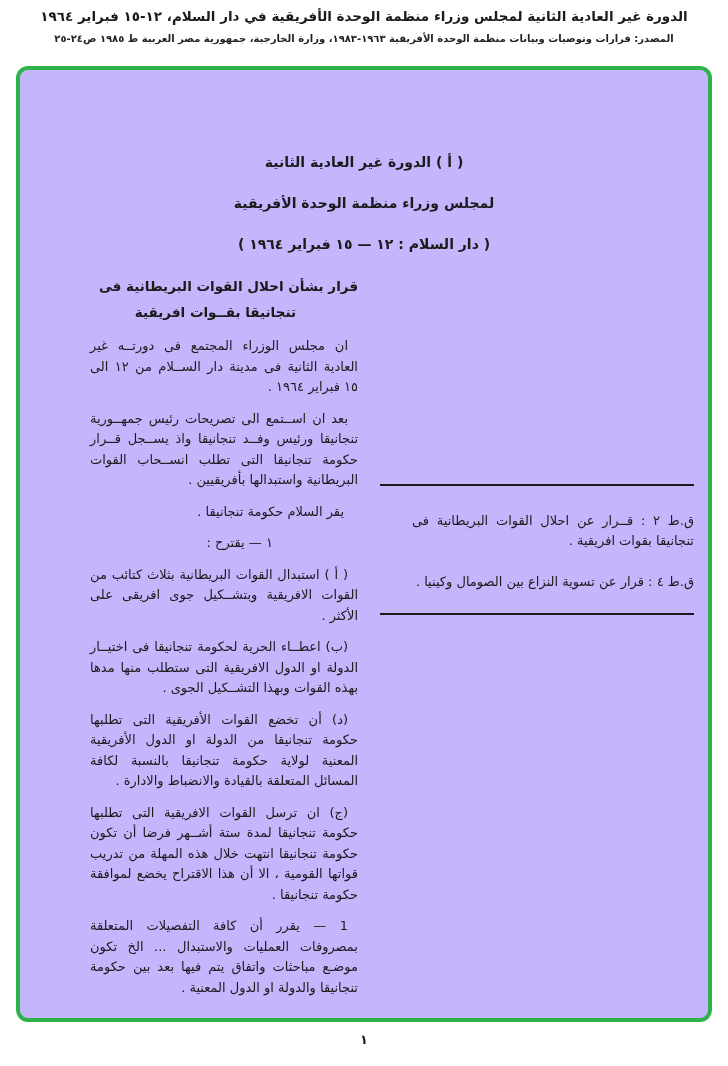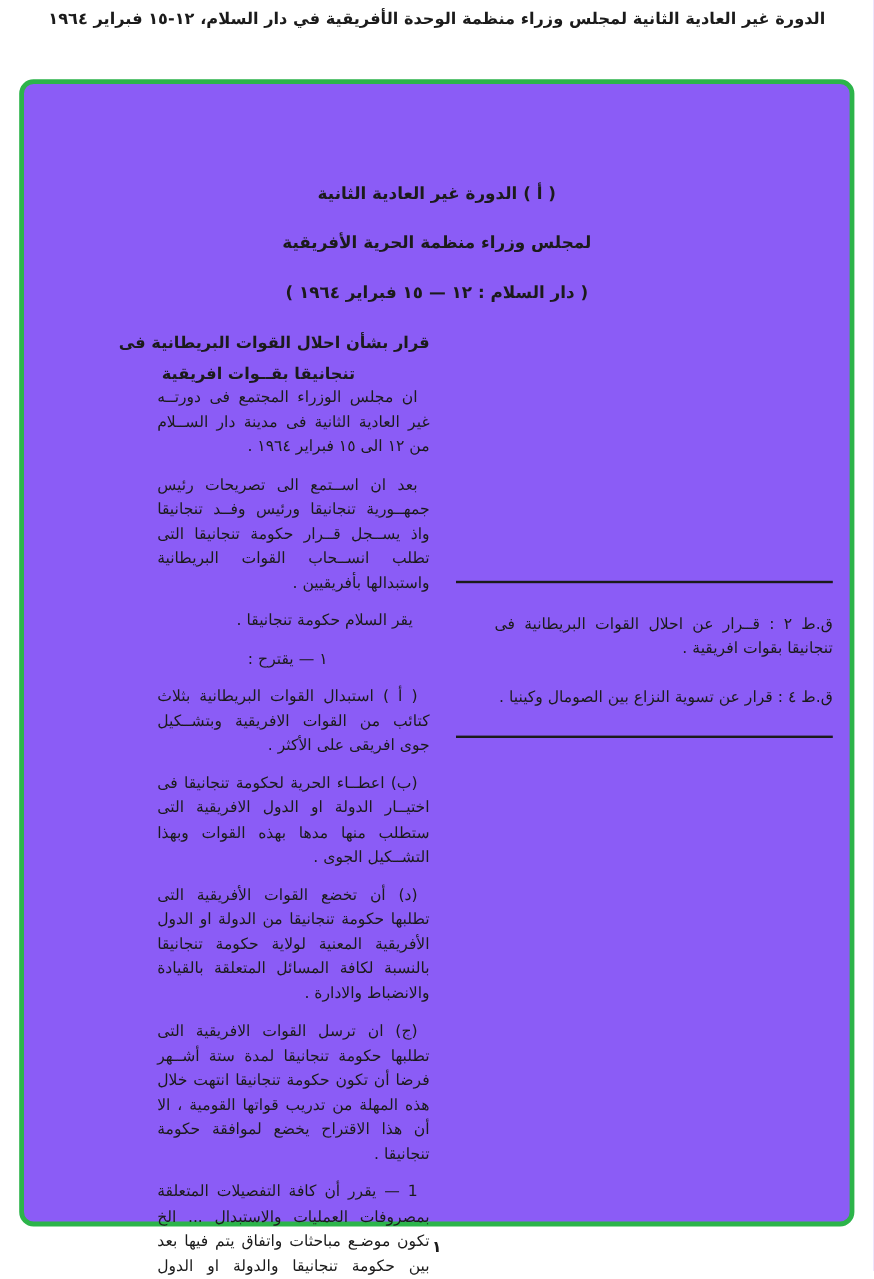--- a/index.html
+++ b/index.html
@@ -23,43 +23,43 @@
   .header-source {
     font-size: 10px; font-weight: bold; margin-top: 9px; color: #222;
   }
 
   
   .scan-frame {
     position: absolute; left: 16px; top: 66px;
     width: 696px; height: 956px;
     border: 4px solid #2cb44a;
     border-radius: 12px;
-    background: #8b5cf6;
+    background: #c4b5fd;
   }
 
   
   .session-headings {
     position: absolute; top: 84px; left: 0; width: 100%;
     text-align: center; direction: rtl;
     font-weight: bold; font-size: 14px;
   }
   .heading-line { margin-bottom: 25px; }
 
   
   .main-column {
     position: absolute; top: 206px; left: 70px; width: 268px;
     direction: rtl; text-align: justify;
     font-size: 13px; line-height: 20.5px;
   }
   .res-title {
-    font-weight: bold; font-size: 13.5px; 
+    font-weight: bold; font-size: 13.5px; margin-bottom: 14px;
     text-align: right;
   }
   .res-line2 { padding-right: 62px; margin-top: 5px; }
-  .para { margin-bottom: 11px; text-indent: 10px; margin-left: 41px; }
+  .para { margin-bottom: 11px; text-indent: 10px; }
   .para.inset { padding-right: 85px; text-indent: 0; }
   .para.short { text-indent: 14px; }
 
   
   .margin-notes {
     position: absolute; left: 360px; top: 414px; width: 314px;
     direction: rtl; font-size: 13px; line-height: 20px;
     text-align: justify;
   }
   .rule { border-top: 2px solid #1b1b1b; width: 100%; }
@@ -71,27 +71,28 @@
   .page-number {
     position: absolute; top: 1032px; left: 0; right: 0;
     text-align: center; font-size: 13px; font-weight: bold;
   }
 </style>
 </head>
 <body>
 
 <div class="page-header">
   <div class="header-title">الدورة غير العادية الثانية لمجلس وزراء منظمة الوحدة الأفريقية في دار السلام، ١٢-١٥ فبراير ١٩٦٤</div>
+  <div class="header-source">المصدر: قرارات وتوصيات وبيانات منظمة الوحدة الأفريقية ١٩٦٣-١٩٨٣، وزارة الخارجية، جمهورية مصر العربية ط ١٩٨٥ ص٢٤-٢٥</div>
 </div>
 
 <div class="scan-frame" style="border-color: rgb(44, 180, 74);">
 
   <div class="session-headings">
     <div class="heading-line">( أ ) الدورة غير العادية الثانية</div>
-    <div class="heading-line">لمجلس وزراء منظمة الحرية الأفريقية</div>
+    <div class="heading-line">لمجلس وزراء منظمة الوحدة الأفريقية</div>
     <div class="heading-line">( دار السلام : ١٢ — ١٥ فبراير ١٩٦٤ )</div>
   </div>
 
   <div class="main-column">
     <div class="res-title">
       <div class="res-line1">قرار بشأن احلال القوات البريطانية فى</div>
       <div class="res-line2">تنجانيقا بقــوات افريقية</div>
     </div>
 
     <p class="para">ان مجلس الوزراء المجتمع فى دورتــه غير العادية الثانية فى مدينة دار الســلام من ١٢ الى ١٥ فبراير ١٩٦٤ .</p>

